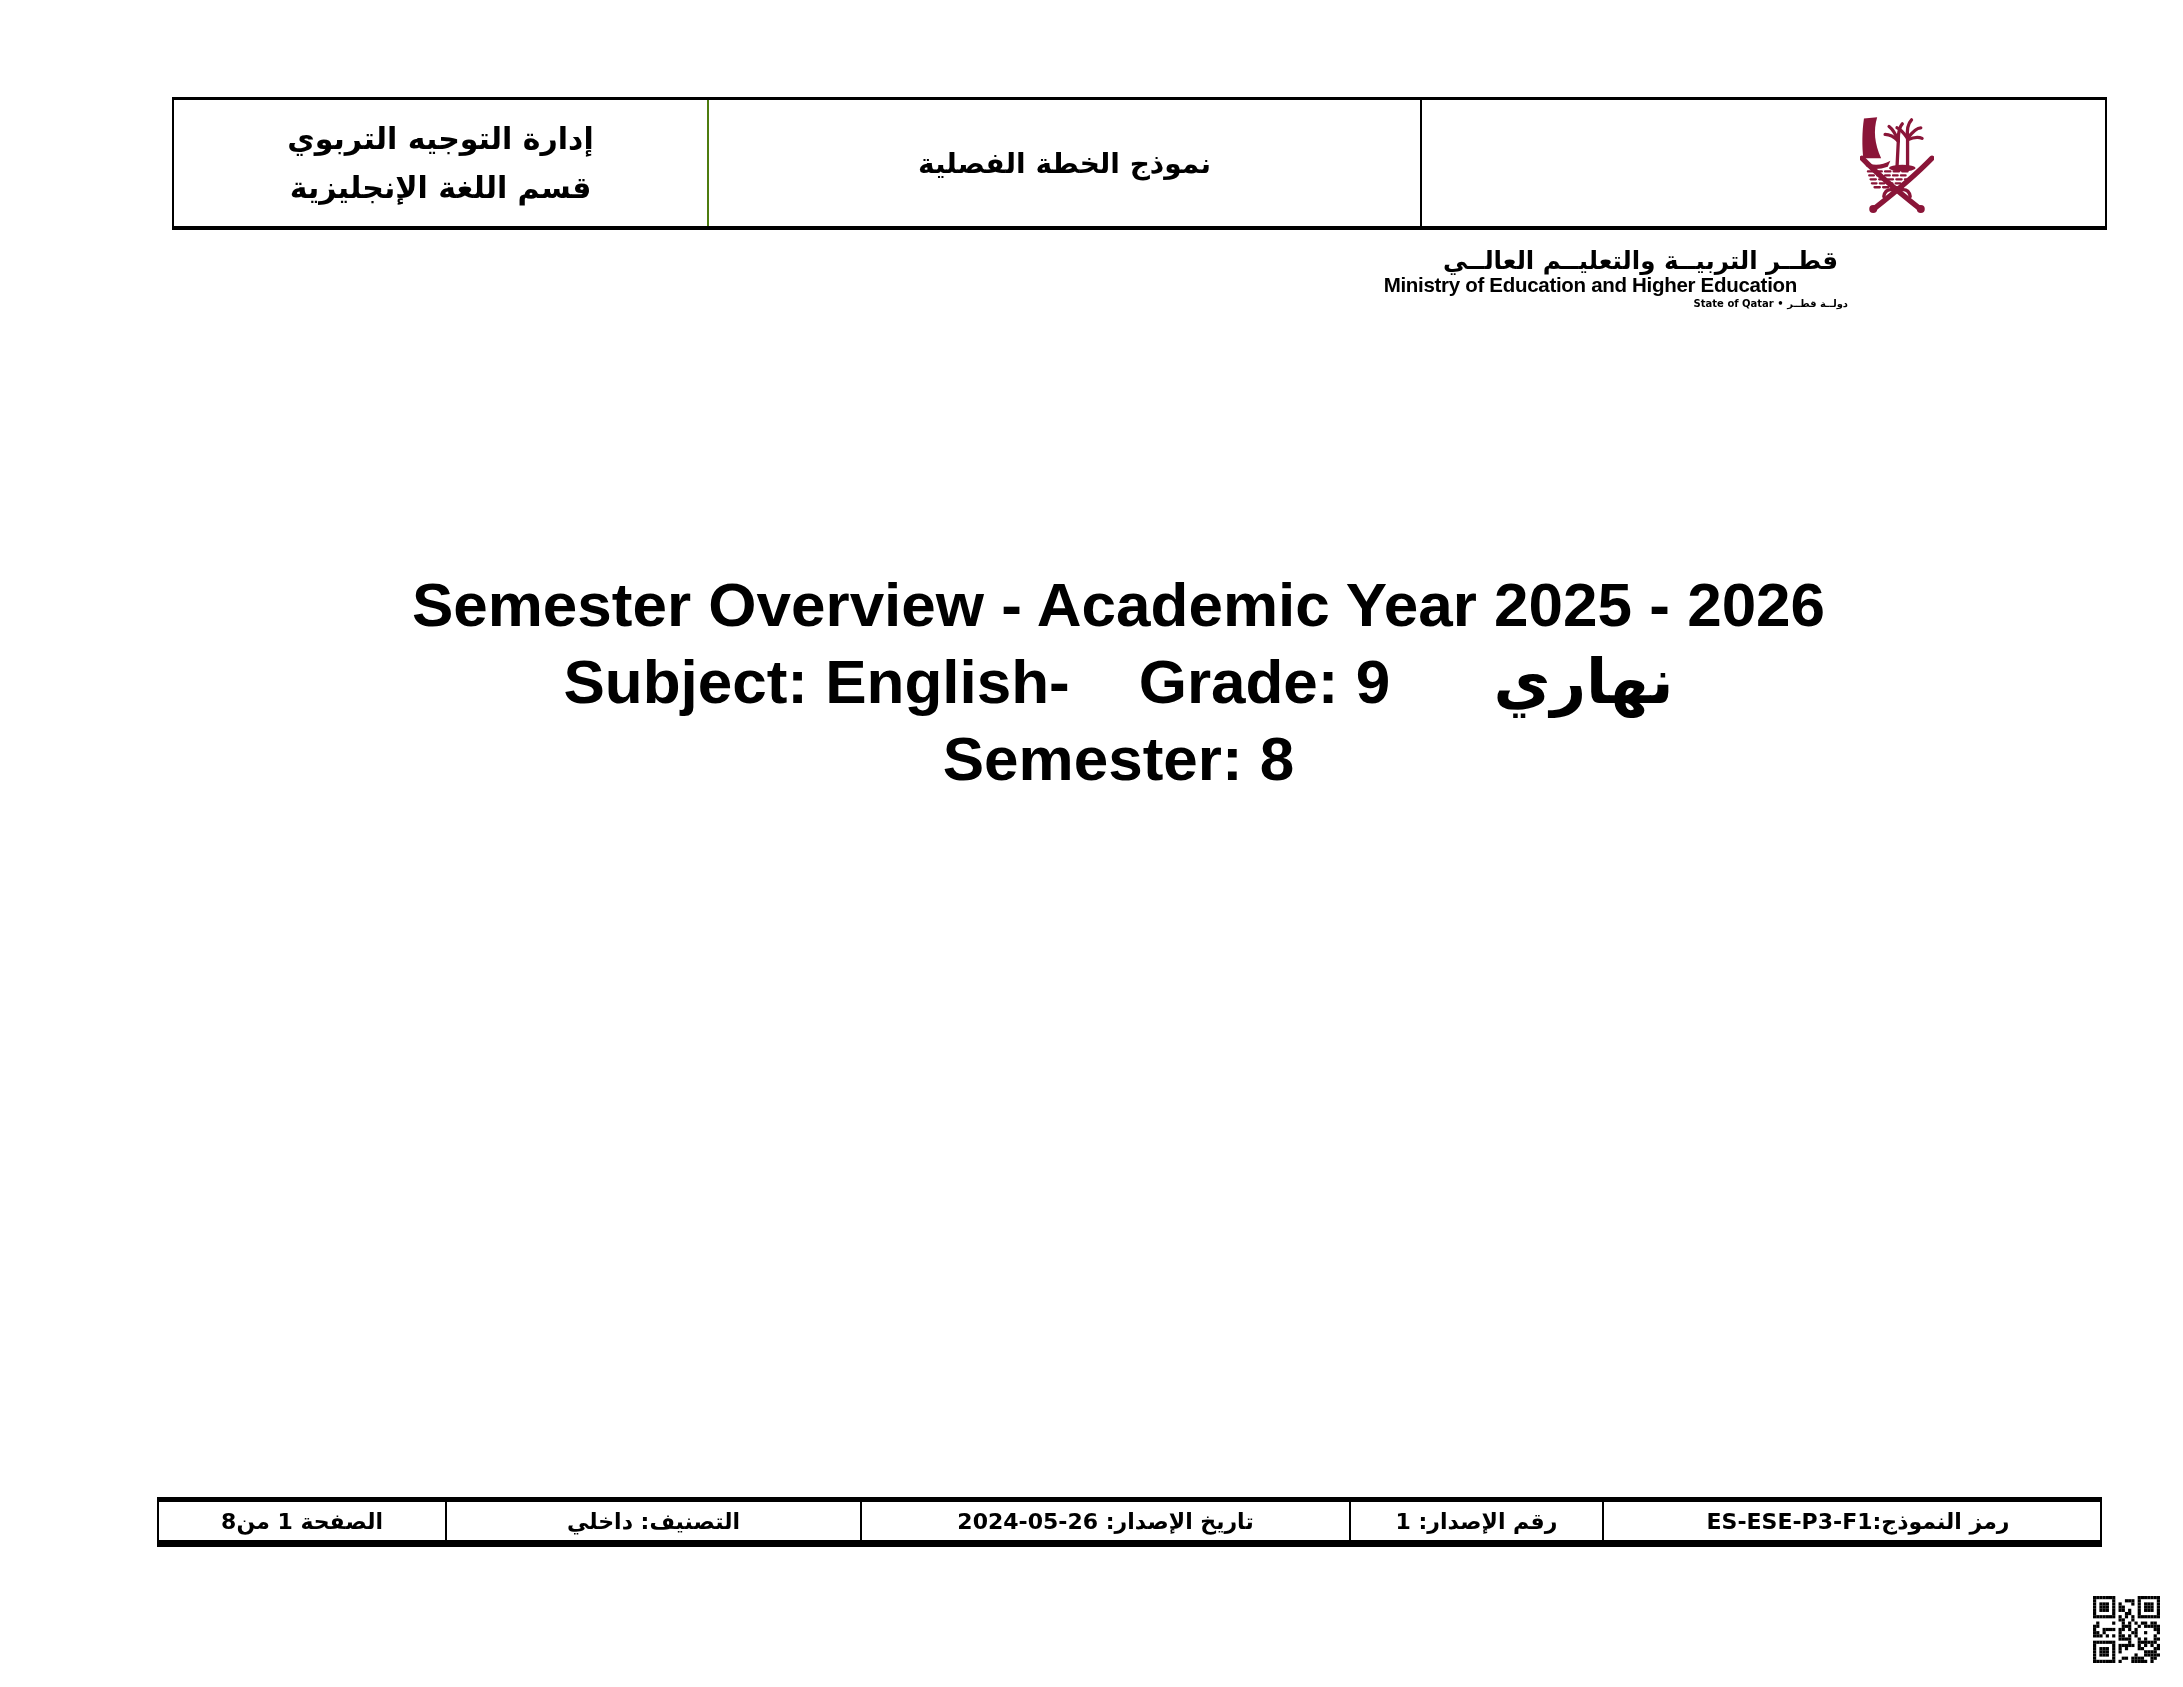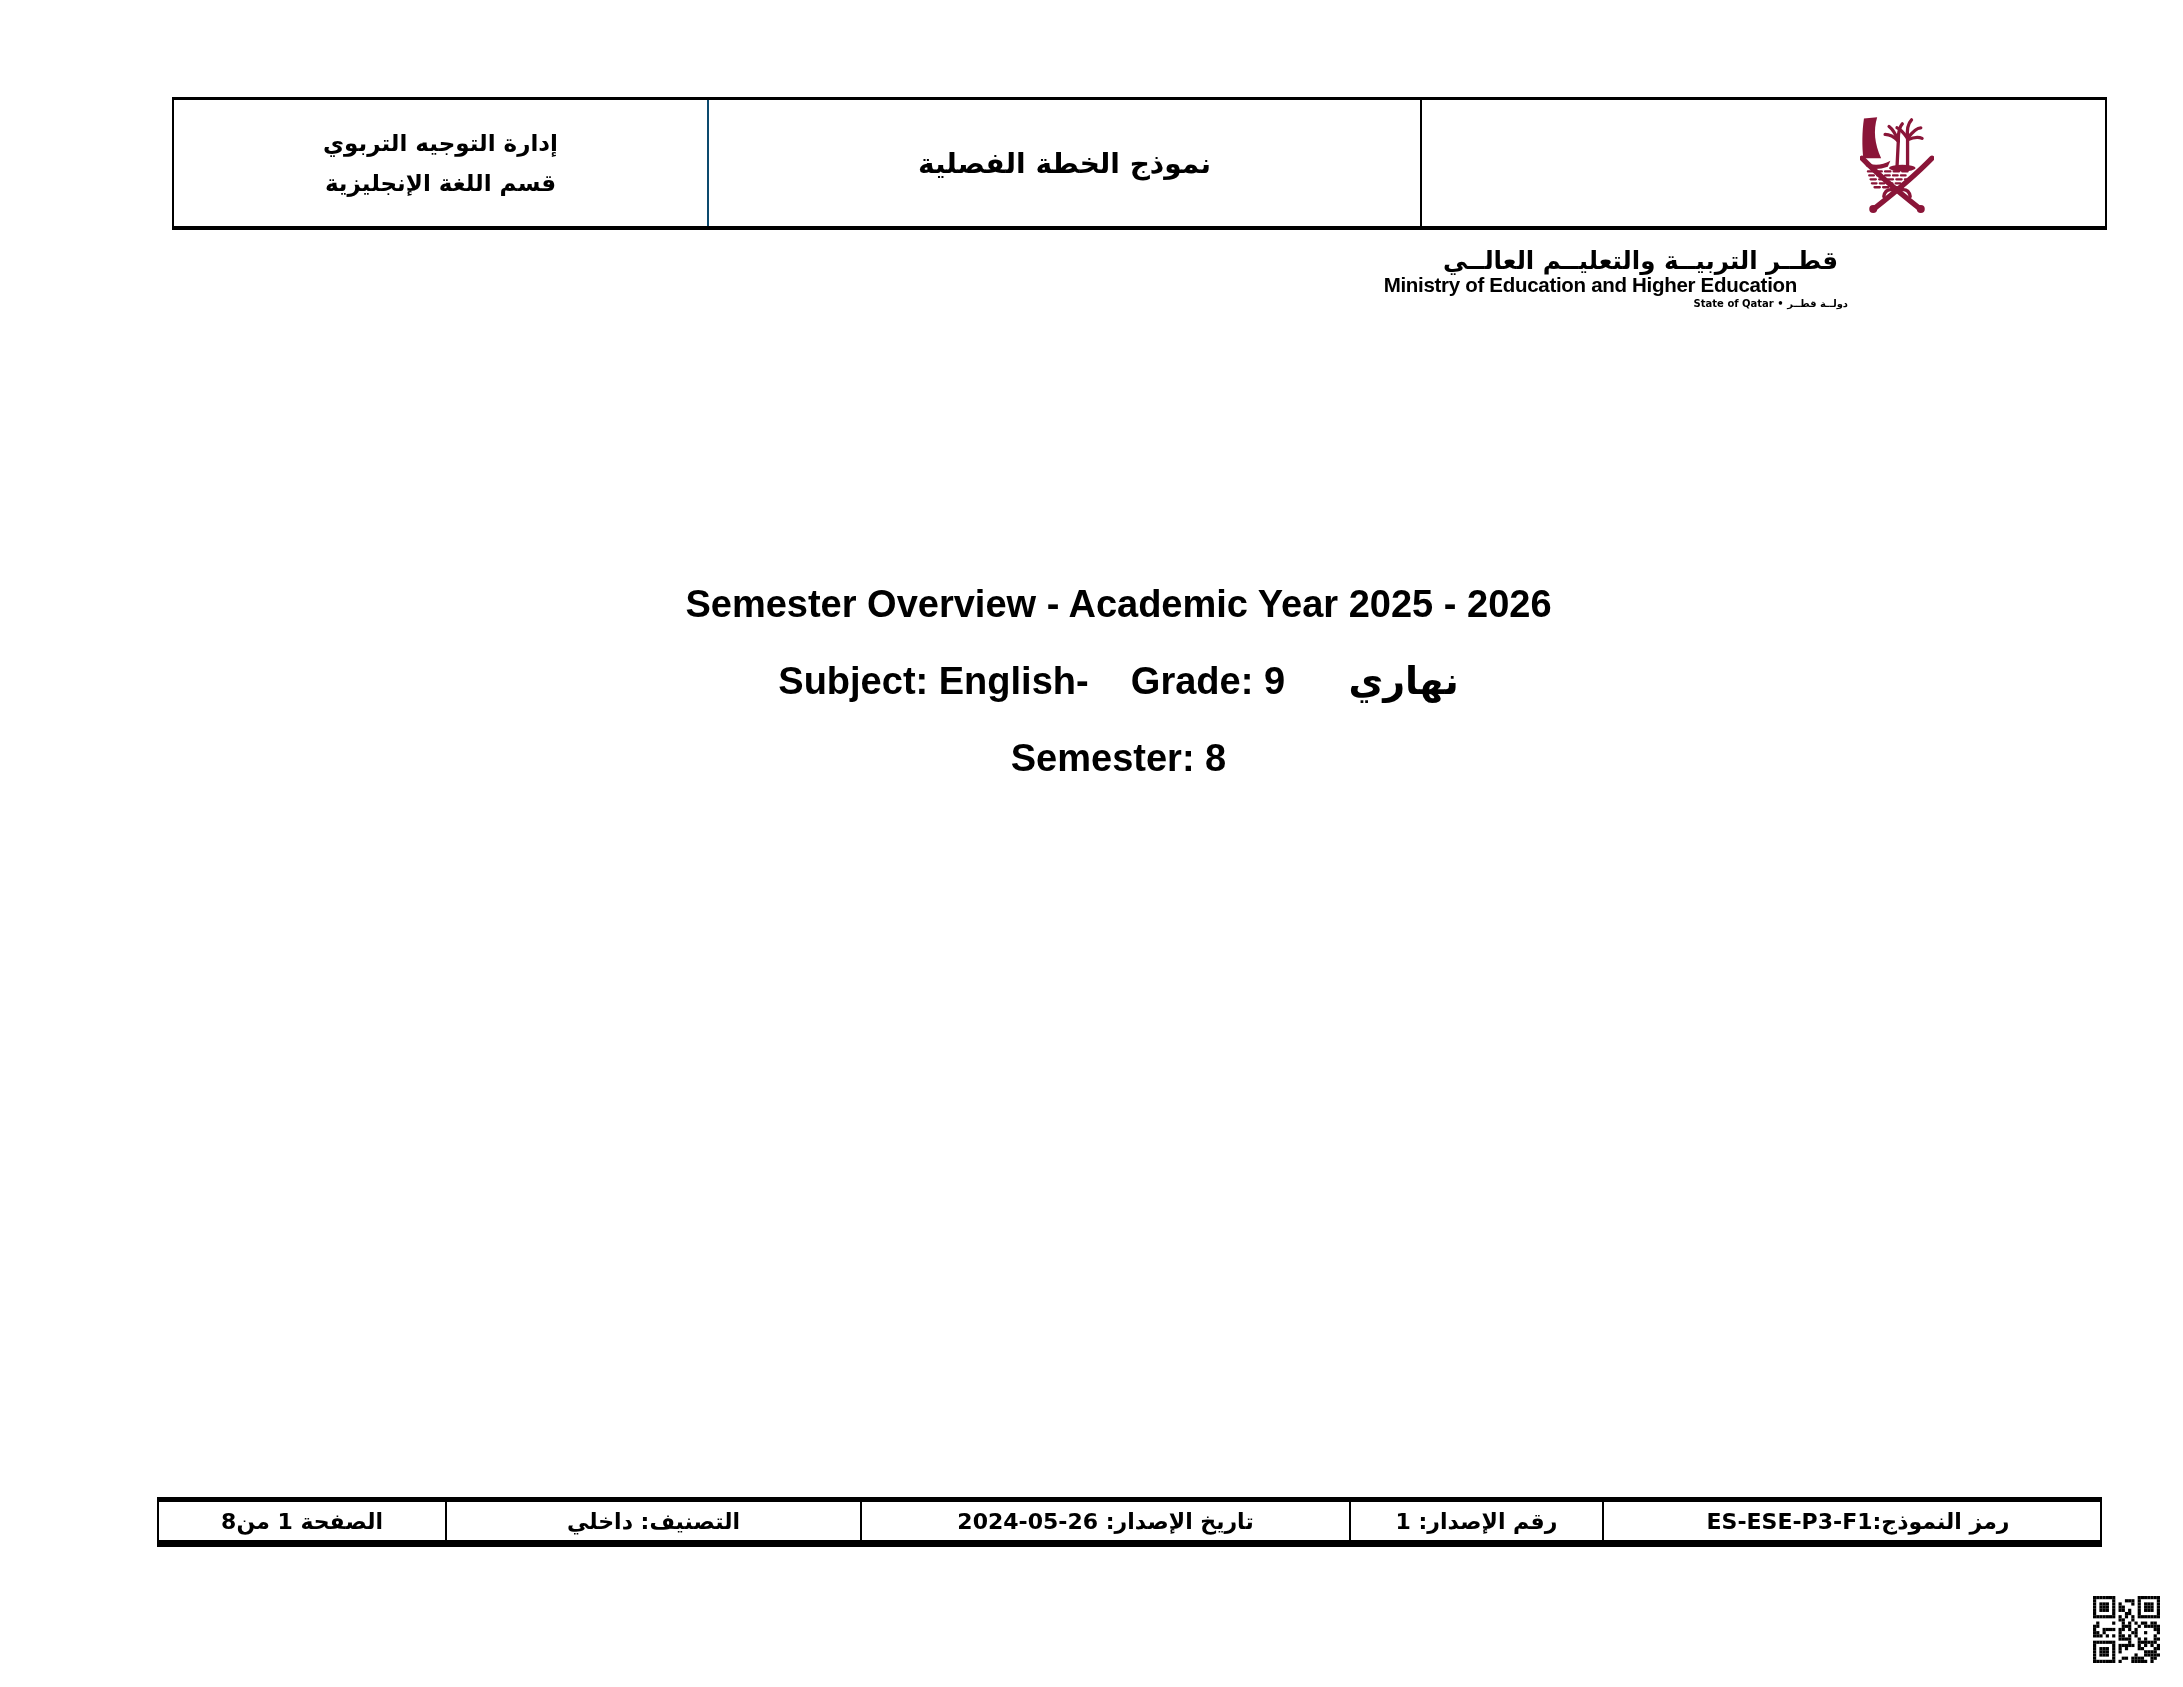--- a/index.html
+++ b/index.html
@@ -5,35 +5,35 @@
   html,body{margin:0;padding:0;background:#ffffff;}
   .page{position:relative;width:2183px;height:1687px;background:#fff;color:#000;
         font-family:"Liberation Sans","DejaVu Sans",sans-serif;overflow:hidden;}
   .arabic{font-family:"DejaVu Sans",sans-serif;}
 
   
   .header-table{position:absolute;left:172px;top:97px;width:1931px;height:126px;
 ведіть    box-sizing:border-box;border:2.6px solid #000;border-top-width:3.3px;border-bottom-width:4.6px;
     display:flex;}
   .hcell{box-sizing:border-box;height:100%;}
-  .hcell-dept{width:535px;border-right:2px solid #0c4a6e;display:flex;flex-direction:column;
-    justify-content:center;align-items:center;row-gap:13.2px;font-weight:bold;font-size:23px;}
+  .hcell-dept{width:535px;border-right:2px solid #4d7c0f;display:flex;flex-direction:column;
+    justify-content:center;align-items:center;row-gap:13.2px;font-weight:bold;font-size:30px;}
   .hcell-form{width:713px;border-right:2px solid #000;display:flex;justify-content:center;
     align-items:center;font-weight:bold;font-size:28px;}
   .hcell-logo{flex:1;position:relative;}
   .ministry-ar{position:absolute;right:267px;top:146px;font-size:24.5px;font-weight:bold;white-space:nowrap;}
   .ministry-en{position:absolute;right:308px;top:173px;font-size:20.5px;font-weight:600;
     white-space:nowrap;letter-spacing:-0.3px;}
   .state-line{position:absolute;right:257px;top:198px;font-size:10px;font-weight:600;white-space:nowrap;}
   .emblem{position:absolute;right:171px;top:9.3px;width:74px;height:105px;color:var(--maroon,#8A1538);}
   .emblem svg{width:100%;height:100%;display:block;}
 
   
   .title-block{position:absolute;left:60px;top:566px;width:2117px;text-align:center;
-    font-weight:bold;font-size:38px;line-height:77px;}
+    font-weight:bold;font-size:62px;line-height:77px;}
   .title-line{white-space:pre;font-family:"Liberation Sans","DejaVu Sans",sans-serif;}
 
   
   .footer-table{position:absolute;left:157px;top:1497px;width:1945px;height:50px;
     box-sizing:border-box;border:2px solid #000;border-top-width:5.3px;border-bottom-width:7.3px;
     display:flex;font-weight:bold;font-size:22px;}
   .fcell{box-sizing:border-box;display:flex;align-items:center;justify-content:center;
     border-right:2.6px solid #000;height:100%;font-family:"DejaVu Sans",sans-serif;}
   .fc1{width:288px;}
   .fc2{width:415px;}

